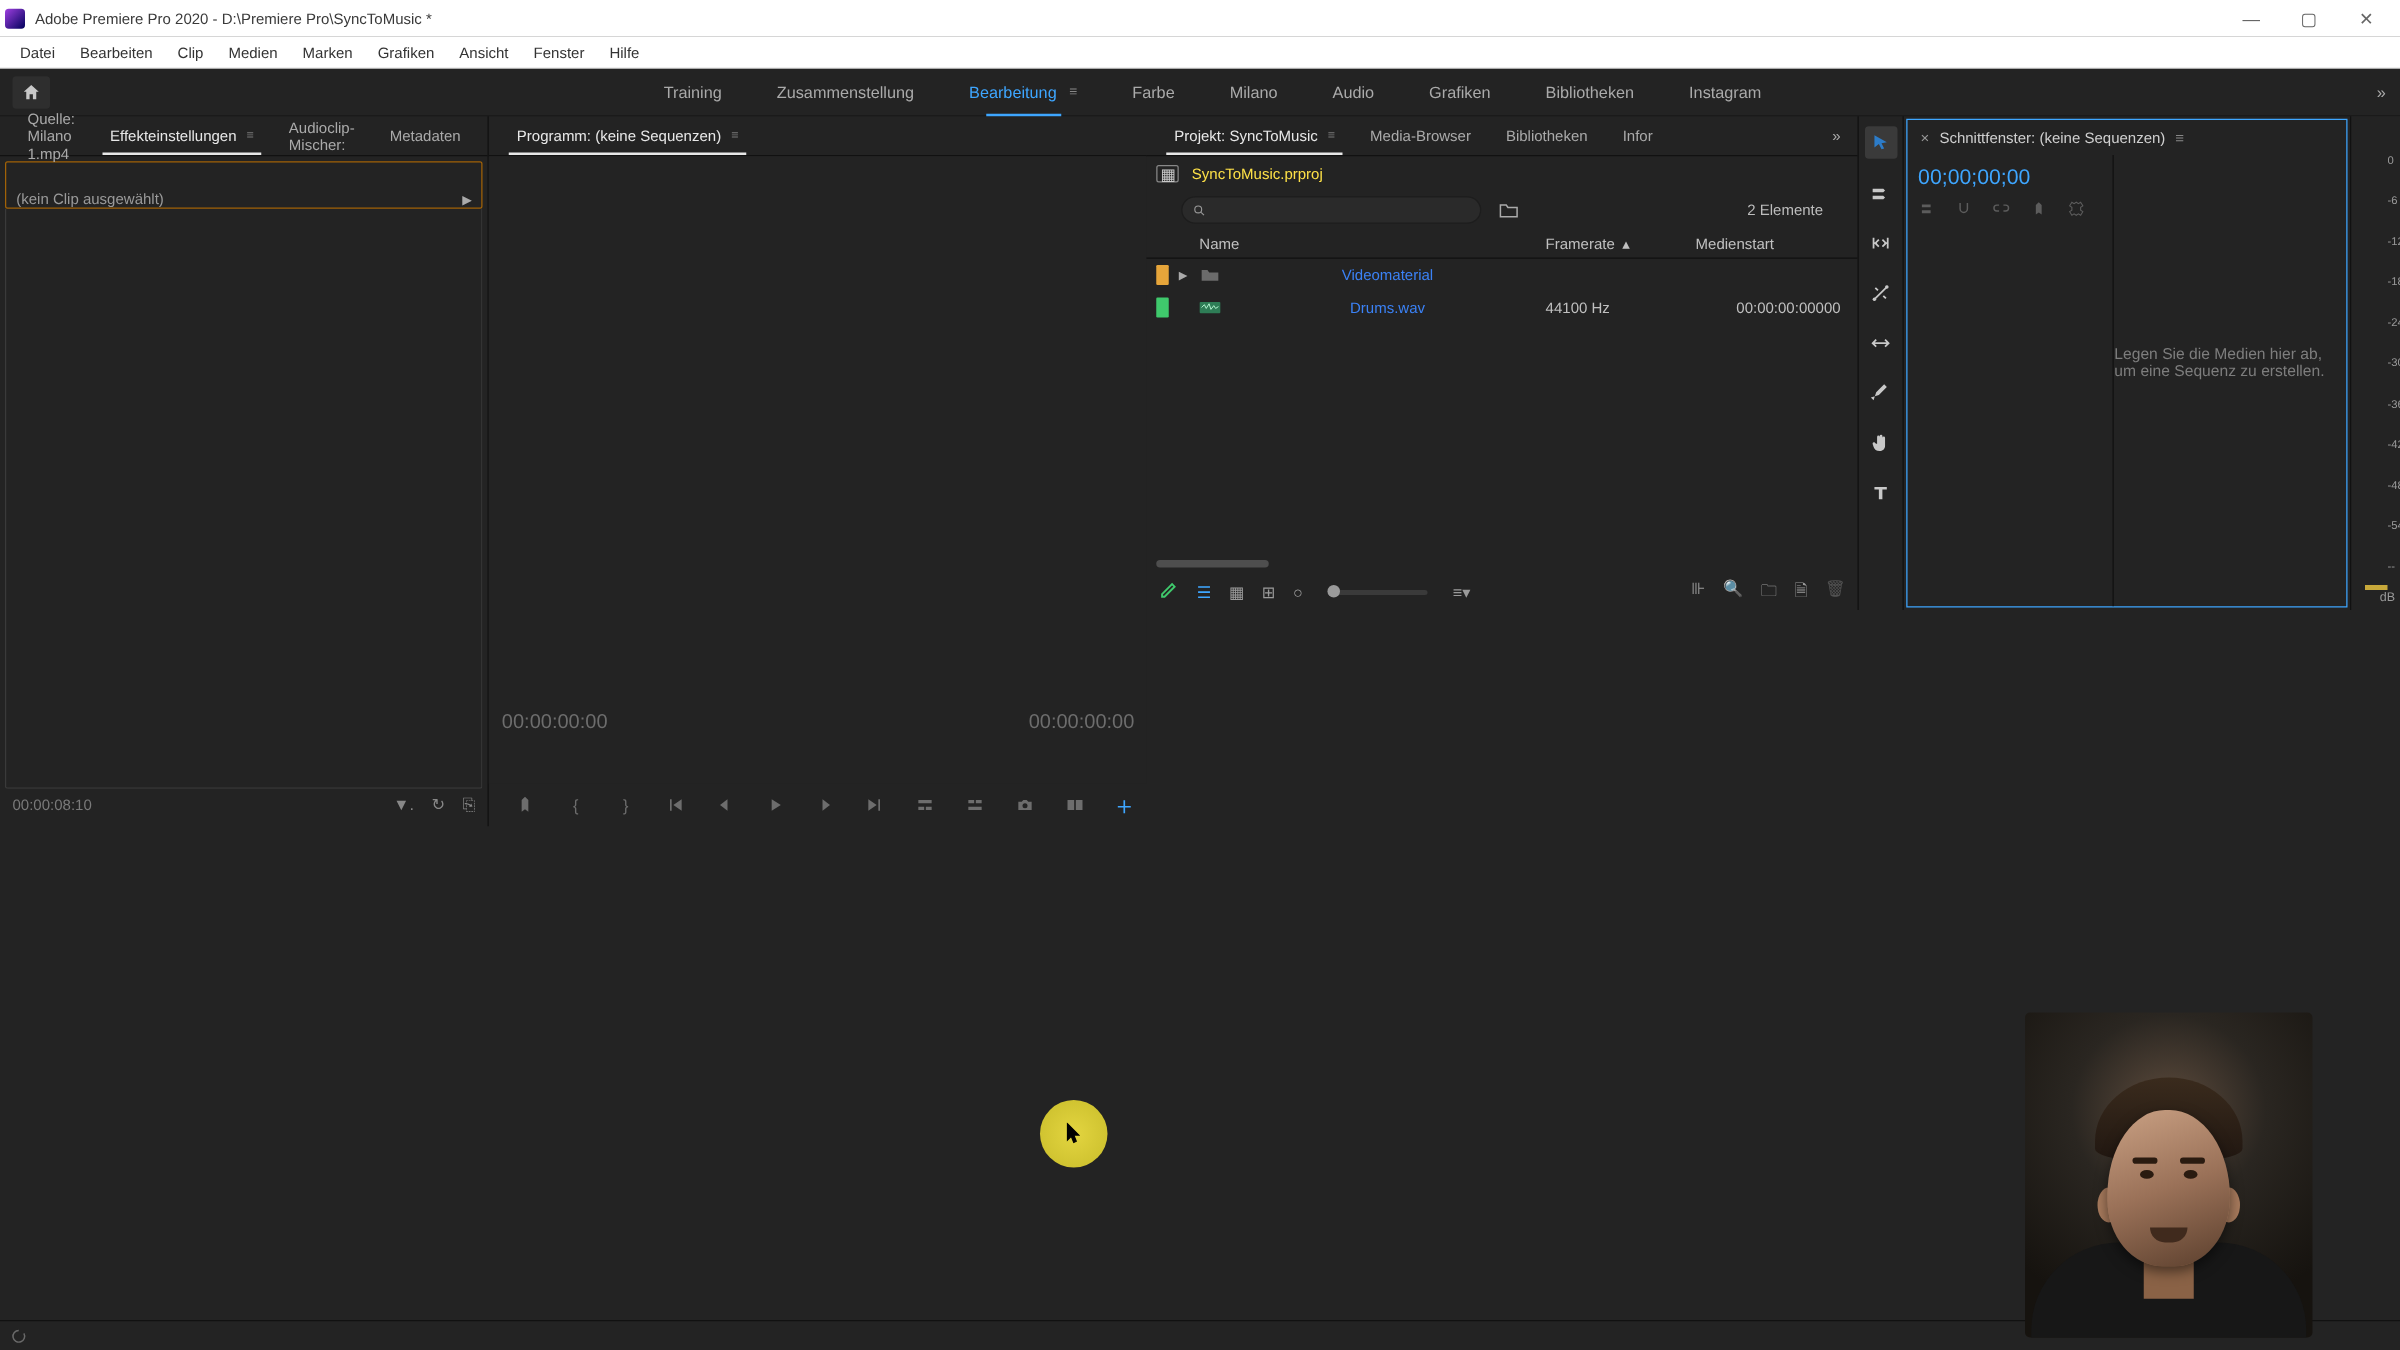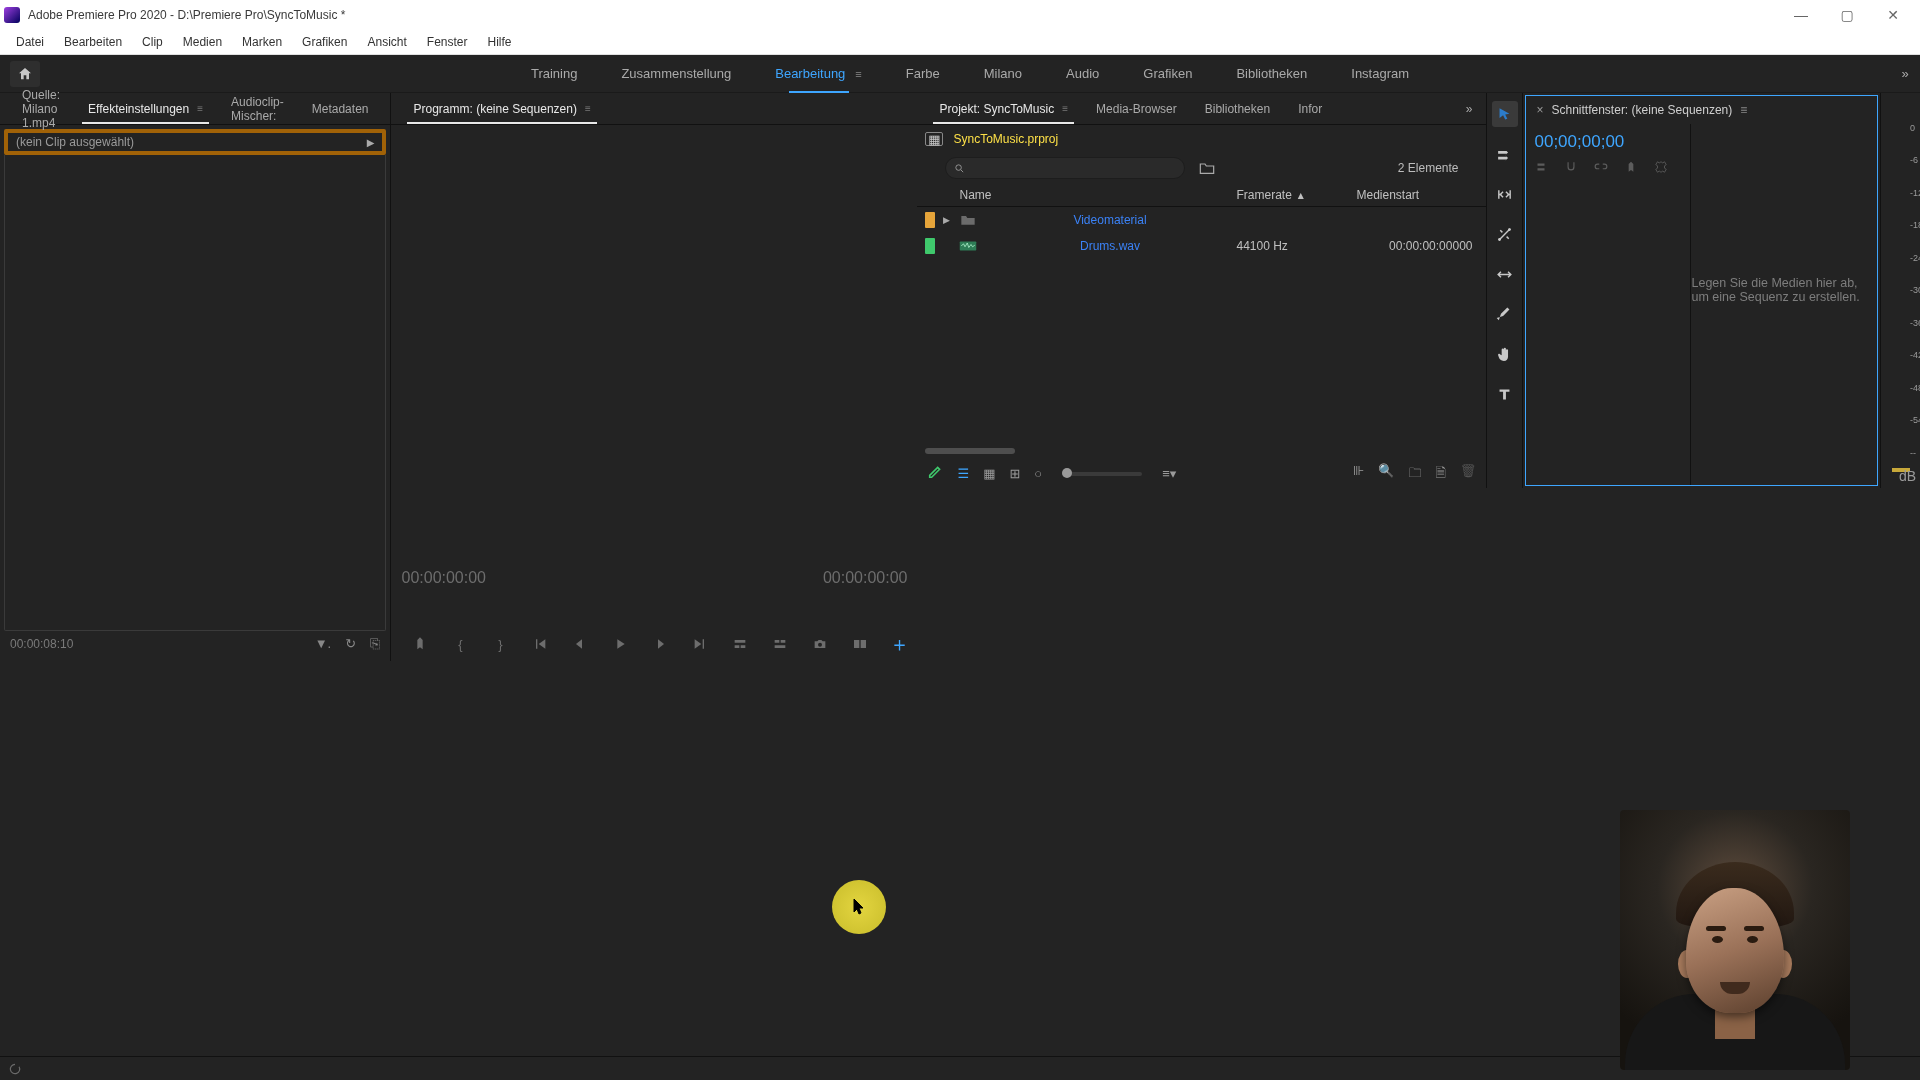--- a/index.html
+++ b/index.html
@@ -29,21 +29,21 @@
   .lower { display:flex; height:41%; }
   .panel-tabs { height:32px; display:flex; align-items:center; padding:0 8px; gap:0; border-bottom:1px solid #111; }
   .panel-tabs .tab { padding:0 14px; height:100%; display:flex; align-items:center; font-size:12px; color:#aaa; position:relative; }
   .panel-tabs .tab.active { color:#e8e8e8; }
   .panel-tabs .tab.active::after { content:""; position:absolute; left:8px; right:8px; bottom:0; height:2px; background:#e8e8e8; }
   .panel-tabs .tab .hamb { margin-left:8px; color:#777; font-size:10px; }
   .panel-tabs .chev { margin-left:auto; color:#aaa; padding:0 6px; font-size:12px; }
   
   .panel-fx { width:51%; display:flex; flex-direction:column; border-right:1px solid #111; }
   .fx-body { flex:1; padding:4px; display:flex; flex-direction:column; }
-  .fx-header-row { height:26px; display:flex; align-items:center; padding:0 8px; border:4px solid #a16207; border-radius:2px; font-size:12px; color:#9a9a9a; }
+  .fx-header-row { height:38px; display:flex; align-items:flex-end; padding:0 8px; border:1px solid #a16207; border-radius:2px; font-size:12px; color:#9a9a9a; }
   .fx-header-row .tri { margin-left:auto; font-size:10px; color:#aaa; }
   .fx-embed { flex:1; border:1px solid #3a3a3a; border-top:none; border-radius:0 0 2px 2px; }
   .fx-footer { height:26px; display:flex; align-items:center; padding:0 6px; }
   .fx-tc { font-size:12px; color:#7a7a7a; }
   .fx-right-icons { margin-left:auto; display:flex; gap:14px; color:#888; }
   
   .panel-prog { flex:1; display:flex; flex-direction:column; }
   .prog-canvas { flex:1; background:#232323; position:relative; }
   .prog-times { position:absolute; bottom:40px; left:10px; right:10px; display:flex; justify-content:space-between; font-size:16px; color:#6d6d6d; }
   .prog-transport { height:34px; display:flex; align-items:center; justify-content:center; gap:18px; }
@@ -97,21 +97,21 @@
   .cursor-highlight { position:absolute; width:54px; height:54px; border-radius:50%; background:radial-gradient(circle,#e3d540 0%,#c8bc2a 100%); left:832px; top:880px; display:flex; align-items:center; justify-content:center; }
   .cursor-highlight svg { width:14px; height:18px; }
   .tl-tab { position:absolute; top:0; left:0; height:28px; display:flex; align-items:center; padding:0 10px; font-size:12px; color:#cfcfcf; gap:8px; }
   .tl-tab .close { color:#999; }
   
   .audio-meter { width:40px; background:#232323; border-left:1px solid #111; position:relative; padding-top:30px; }
   .audio-meter .scale { position:absolute; right:-3px; top:30px; bottom:30px; display:flex; flex-direction:column; justify-content:space-between; }
   .audio-meter .scale span { font-size:9px; color:#9a9a9a; }
   .audio-meter .bot { position:absolute; left:0; right:0; bottom:16px; display:flex; justify-content:center; }
   .audio-meter .bars { width:18px; height:4px; background:#c7a83a; }
-  .audio-meter .db { position:absolute; bottom:4px; right:4px; font-size:14px; color:#9a9a9a; }
+  .audio-meter .db { position:absolute; bottom:4px; right:4px; font-size:10px; color:#9a9a9a; }
   
   .status-bar { height:24px; background:#232323; border-top:1px solid #111; padding-left:8px; display:flex; align-items:center; }
   .status-bar svg { width:14px; height:14px; fill:#6a6a6a; }
   
   .webcam { position:absolute; right:70px; bottom:10px; width:230px; height:260px; background:radial-gradient(75% 65% at 50% 30%,#5e4c3d 0%,#2a2621 45%,#16130f 100%); border-radius:4px; overflow:hidden; }
   .webcam .head { position:absolute; left:50%; top:78px; transform:translateX(-50%); width:98px; height:125px; background:linear-gradient(160deg,#caa184 0%,#9a7158 50%,#5b3f2d 100%); border-radius:48% 50% 46% 46% / 55% 57% 45% 43%; box-shadow:0 4px 10px rgba(0,0,0,.5); }
   .webcam .hair { position:absolute; left:50%; top:52px; transform:translateX(-50%); width:118px; height:66px; background:linear-gradient(180deg,#3a2b1d 0%,#211711 100%); border-radius:55% 55% 32% 32% / 85% 85% 15% 15%; }
   .webcam .ear-l,.webcam .ear-r { position:absolute; top:140px; width:18px; height:28px; background:#a87b5d; border-radius:50%; }
   .webcam .ear-l { left:58px; } .webcam .ear-r { right:58px; }
   .webcam .neck { position:absolute; left:50%; top:195px; transform:translateX(-50%); width:40px; height:34px; background:#8a6246; }

